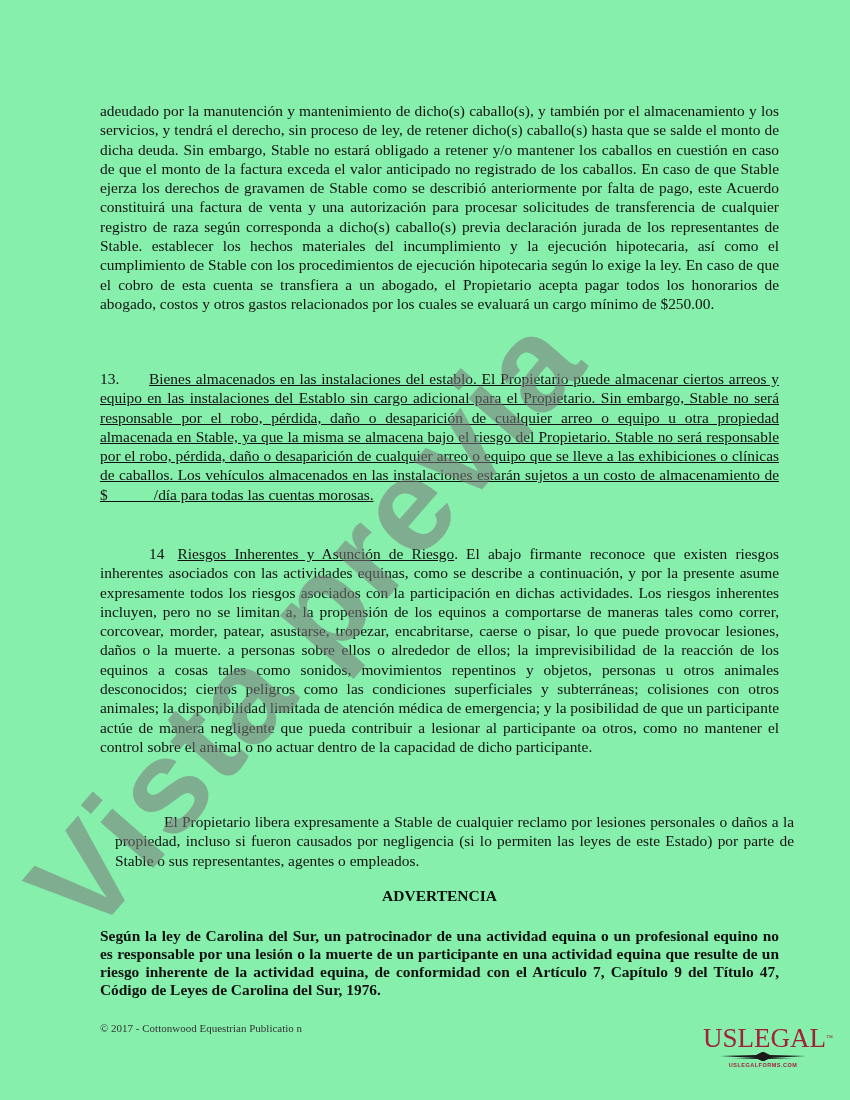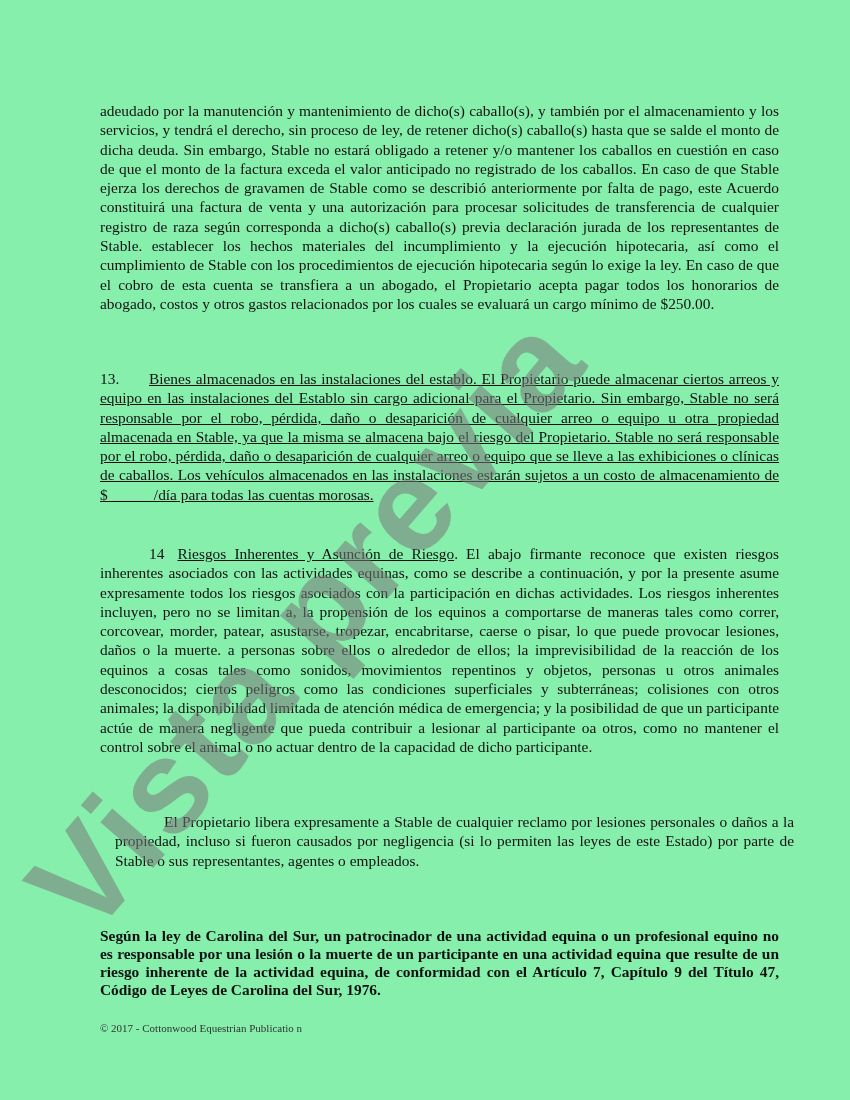--- a/index.html
+++ b/index.html
@@ -62,23 +62,32 @@
   <div class="body-text p13">
     <span class="num13">13.</span><span class="u">Bienes almacenados en las instalaciones del establo</span><span>. El Propietario puede almacenar ciertos arreos y equipo en las instalaciones del Establo sin cargo adicional para el Propietario. Sin embargo, Stable no será responsable por el robo, pérdida, daño o desaparición de cualquier arreo o equipo u otra propiedad almacenada en Stable, ya que la misma se almacena bajo el riesgo del Propietario. Stable no será responsable por el robo, pérdida, daño o desaparición de cualquier arreo o equipo que se lleve a las exhibiciones o clínicas de caballos. Los vehículos almacenados en las instalaciones estarán sujetos a un costo de almacenamiento de $______/día para todas las cuentas morosas.</span>
   </div>
 
   <div class="body-text p14 indent">
     <span class="num14">14</span> <span class="u">Riesgos Inherentes y Asunción de Riesgo</span><span>. El abajo firmante reconoce que existen riesgos inherentes asociados con las actividades equinas, como se describe a continuación, y por la presente asume expresamente todos los riesgos asociados con la participación en dichas actividades. Los riesgos inherentes incluyen, pero no se limitan a, la propensión de los equinos a comportarse de maneras tales como correr, corcovear, morder, patear, asustarse, tropezar, encabritarse, caerse o pisar, lo que puede provocar lesiones, daños o la muerte. a personas sobre ellos o alrededor de ellos; la imprevisibilidad de la reacción de los equinos a cosas tales como sonidos, movimientos repentinos y objetos, personas u otros animales desconocidos; ciertos peligros como las condiciones superficiales y subterráneas; colisiones con otros animales; la disponibilidad limitada de atención médica de emergencia; y la posibilidad de que un participante actúe de manera negligente que pueda contribuir a lesionar al participante oa otros, como no mantener el control sobre el animal o no actuar dentro de la capacidad de dicho participante.</span>
   </div>
 
   <div class="body-text prelease indent">El Propietario libera expresamente a Stable de cualquier reclamo por lesiones personales o daños a la propiedad, incluso si fueron causados por negligencia (si lo permiten las leyes de este Estado) por parte de Stable o sus representantes, agentes o empleados.</div>
 
+  <div class="heading">ADVERTENCIA</div>
 
   <div class="warning">Según la ley de Carolina del Sur, un patrocinador de una actividad equina o un profesional equino no es responsable por una lesión o la muerte de un participante en una actividad equina que resulte de un riesgo inherente de la actividad equina, de conformidad con el Artículo 7, Capítulo 9 del Título 47, Código de Leyes de Carolina del Sur, 1976.</div>
 
   <div class="footer-copy">© 2017 - Cottonwood Equestrian Publicatio n</div>
 
+  <div class="logo">
+    <span class="logo-word"><span>USLEGAL</span><span class="logo-tm">™</span></span>
+    <svg class="logo-eagle" width="90" height="10" viewBox="0 0 90 10">
+      <path d="M2 4 L38 3 L44 0 L46 0 L52 3 L88 4 L52 6 L46 9 L44 9 L38 6 Z" fill="#1a1a1a"></path>
+      <path d="M14 6 L40 6 L45 8 L50 6 L76 6 L50 7 L45 9 L40 7 Z" fill="#1a1a1a"></path>
+    </svg>
+    <span class="logo-url">USLEGALFORMS.COM</span>
+  </div>
 
   <div class="watermark-wrap">
     <div class="watermark" style="left:48px; top:905px;">Vista previa</div>
   </div>
 
 </div>
 
 </body></html>

